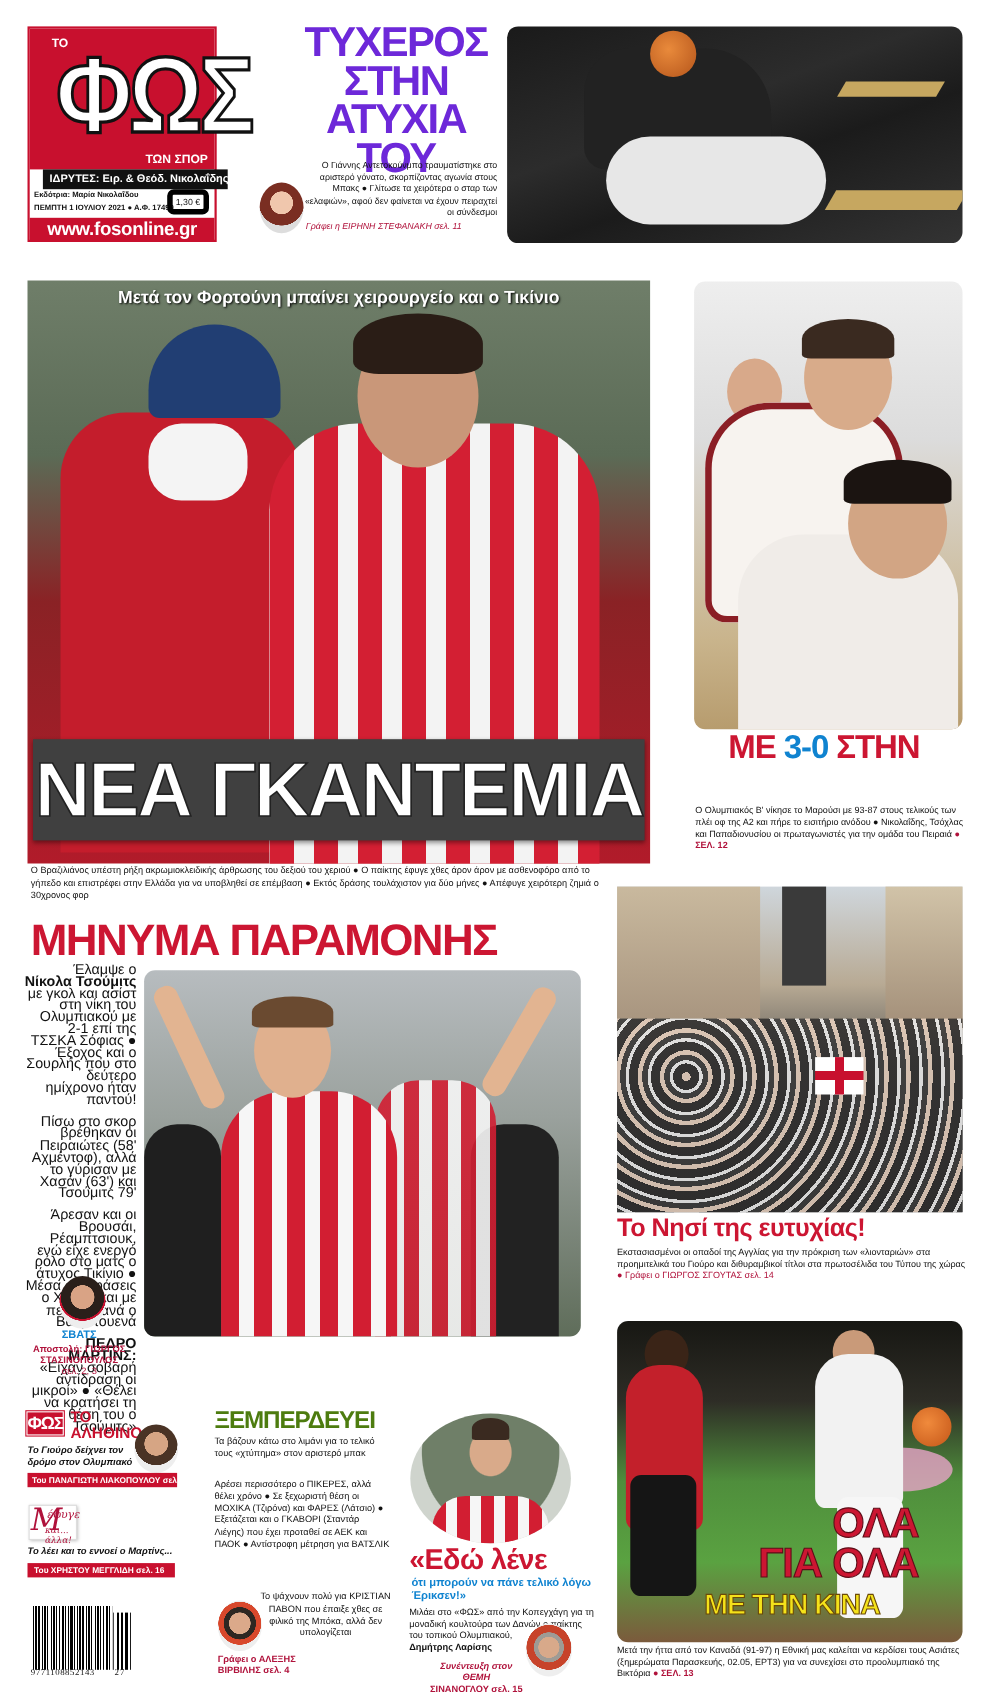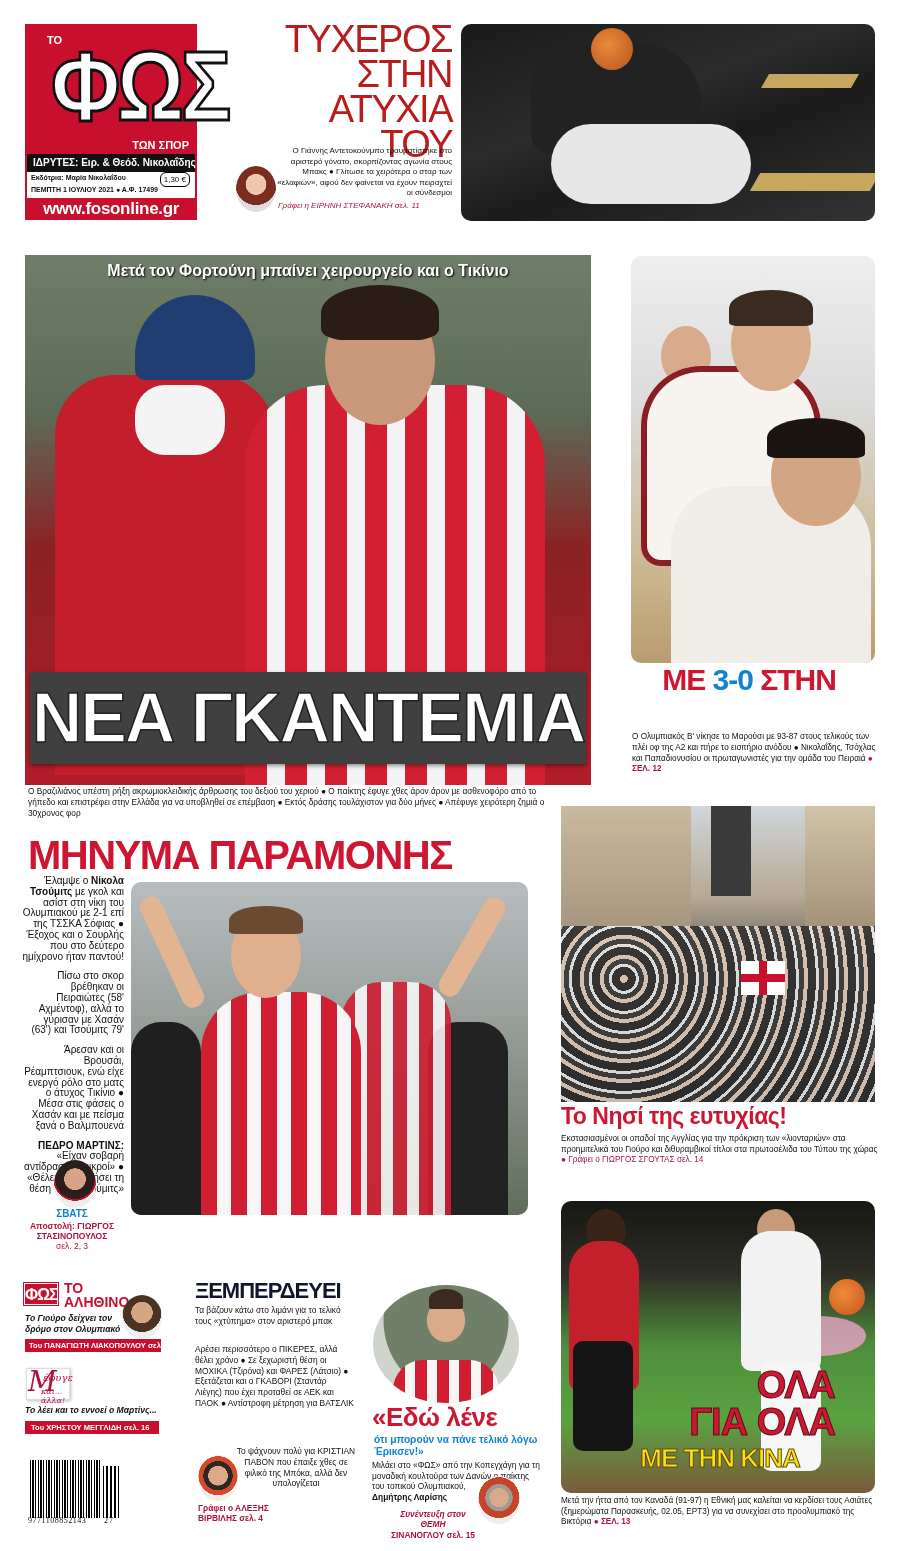--- a/index.html
+++ b/index.html
@@ -7,28 +7,28 @@
   body { position: relative; font-family: "Liberation Sans", sans-serif; color: #111; }
   .abs { position: absolute; }
   .photo { border-radius: 10px; overflow: hidden; }
 
   
   #masthead { left: 25px; top: 24px; width: 172px; height: 196px; background: #fff; border: 2px solid #c8102e; }
   #masthead .red { position: absolute; left: 0; top: 0; width: 168px; height: 128px; background: #c8102e; }
   #masthead .to { position: absolute; left: 20px; top: 8px; color: #fff; font-size: 11px; font-weight: 700; }
   #masthead .logo { position: absolute; left: 24px; top: 10px; color: #fff; font-size: 98px; font-weight: 700; line-height: 100px; letter-spacing: -4px; -webkit-text-stroke: 3px #111; transform: scaleX(0.86); transform-origin: left top; }
   #masthead .tonspor { position: absolute; right: 6px; top: 113px; color: #fff; font-size: 11px; font-weight: 700; }
-  #masthead .founders { position: absolute; left: 0; top: 128px; width: 168px; height: 18px; background: #111; color: #fff; font-size: 10px; font-weight: 700; padding: 3px 6px; white-space: nowrap; }
+  #masthead .founders { position: absolute; left: 12px; top: 128px; width: 168px; height: 18px; background: #111; color: #fff; font-size: 10px; font-weight: 700; padding: 3px 6px; white-space: nowrap; }
   #masthead .publisher { position: absolute; left: 4px; top: 148px; font-size: 7px; font-weight: 700; }
   #masthead .date { position: absolute; left: 4px; top: 160px; font-size: 7px; font-weight: 700; }
-  #masthead .price { position: absolute; right: 5px; top: 146px; border: 1px solid #000000; border-radius: 6px; font-size: 8px; padding: 2px 3px; }
+  #masthead .price { position: absolute; right: 5px; top: 146px; border: 5px solid #000000; border-radius: 6px; font-size: 8px; padding: 2px 3px; }
   #masthead .web { position: absolute; left: 0; top: 172px; width: 168px; height: 22px; background: #c8102e; color: #fff; font-size: 17px; font-weight: 700; text-align: center; line-height: 22px; letter-spacing: -0.3px; }
 
   
-  #top-headline { left: 268px; top: 22px; width: 184px; text-align: right; color: #b91c1c; font-size: 38px; line-height: 35px; font-weight: 400; letter-spacing: -1.5px; }
+  #top-headline { left: 268px; top: 22px; width: 184px; text-align: center; color: #6d28d9; font-size: 38px; line-height: 35px; font-weight: 700; letter-spacing: -1.5px; }
   #top-headline span { display: block; }
   #top-text { left: 270px; top: 146px; width: 182px; text-align: right; font-size: 8px; line-height: 10.6px; }
   #top-byline { left: 278px; top: 201px; font-size: 8px; color: #b0123b; font-style: italic; }
   #top-avatar { left: 236px; top: 166px; width: 40px; height: 46px; border-radius: 50%; background: radial-gradient(circle at 50% 40%, #f0c7ad 0 30%, #7a2e22 31% 60%, #ddd 61%); }
   #top-photo { left: 461px; top: 24px; width: 414px; height: 197px; background: linear-gradient(160deg, #1a1a1a 0%, #2c2c2c 40%, #1b1b1b 60%, #333 100%); }
   #top-photo .floor1 { position:absolute; right:0; bottom:30px; width:120px; height:18px; background:#c6a760; transform: skewX(-30deg); }
   #top-photo .floor2 { position:absolute; right:20px; top:50px; width:90px; height:14px; background:#c6a760; transform: skewX(-30deg); }
   #top-photo .ball { position:absolute; left:130px; top:4px; width:42px; height:42px; border-radius:50%; background: radial-gradient(circle at 40% 40%, #e98a3b, #b5551b); }
   #top-photo .p1 { position:absolute; left:70px; top:20px; width:170px; height:110px; background:#222; border-radius: 40px 60px 30px 20px; }
   #top-photo .p2 { position:absolute; left:90px; top:100px; width:200px; height:80px; background:#e7e7e7; border-radius: 40px; }
@@ -54,21 +54,21 @@
   #bk-photo .h2 { position:absolute; left:140px; top:170px; width:90px; height:100px; background:#d2a584; border-radius: 50%; }
   #bk-photo .h2hair { position:absolute; left:136px; top:162px; width:98px; height:40px; background:#1b1411; border-radius: 50% 50% 10% 10%; }
   #bk-photo .h3 { position:absolute; left:30px; top:70px; width:50px; height:60px; background:#d8a98a; border-radius: 50%; }
   #bk-headline { left: 627px; top: 664px; width: 244px; color: #cc1632; font-size: 30px; line-height: 31px; font-weight: 700; letter-spacing: -1px; text-align: center; }
   #bk-headline .blue { color: #0f83d0; }
   #bk-text { left: 632px; top: 732px; width: 244px; font-size: 8.2px; line-height: 10.8px; }
   #bk-text .pg { color: #b0123b; font-weight: 700; }
 
   
   #msg-headline { left: 28px; top: 832px; width: 500px; color: #cc1632; font-size: 40px; font-weight: 700; letter-spacing: -1.5px; line-height: 46px; }
-  #msg-text { left: 22px; top: 876px; width: 102px; text-align: right; font-size: 10px; line-height: 10.8px; }
+  #msg-text { left: 22px; top: 876px; width: 102px; text-align: right; font-size: 13px; line-height: 10.8px; }
   #msg-text p { margin-bottom: 9px; }
   #msg-text b { font-weight: 700; }
   #msg-photo { left: 131px; top: 882px; width: 397px; height: 333px; background: linear-gradient(180deg, #b7bcbf 0%, #9aa19d 40%, #5f6d5a 100%); }
   #msg-photo .pl { position:absolute; left:70px; top:110px; width:160px; height:223px; background: repeating-linear-gradient(90deg, #d21e32 0 16px, #f6f6f6 16px 30px); border-radius: 60px 60px 0 0; }
   #msg-photo .hd { position:absolute; left:100px; top:30px; width:70px; height:86px; background:#e0b08e; border-radius: 50%; }
   #msg-photo .hdh { position:absolute; left:98px; top:24px; width:74px; height:28px; background:#6a4a30; border-radius: 50% 50% 10% 10%; }
   #msg-photo .pl2 { position:absolute; left:210px; top:100px; width:110px; height:233px; background: repeating-linear-gradient(90deg, #d21e32 0 14px, #f6f6f6 14px 26px); border-radius: 40px 40px 0 0; opacity:.9; }
   #msg-photo .bk { position:absolute; left:0; top:140px; width:70px; height:193px; background:#1f1f1f; border-radius: 30px 30px 0 0; }
   #msg-photo .bk2 { position:absolute; right:20px; top:140px; width:80px; height:193px; background:#222; border-radius: 30px 30px 0 0; }
   #msg-photo .arm { position:absolute; left:30px; top:10px; width:22px; height:120px; background:#e2b491; transform: rotate(-25deg); border-radius: 10px; }
@@ -102,21 +102,21 @@
   #mpala-logo .sm2 { position:absolute; left:14px; top:18px; font-size: 8px; }
   #mpala-text { left: 25px; top: 1405px; width: 150px; font-size: 8.6px; font-style: italic; font-weight: 700; }
   #mpala-byline { left: 25px; top: 1421px; width: 134px; height: 13px; background: #c8102e; color: #fff; font-size: 7.6px; font-weight: 700; line-height: 13px; padding-left: 6px; white-space: nowrap; }
 
   #barcode { left: 24px; top: 1458px; width: 96px; height: 70px; }
   #barcode .bars { position:absolute; left:6px; top:2px; width:72px; height:58px; background: repeating-linear-gradient(90deg, #000 0 1px, #fff 1px 2px, #000 2px 4px, #fff 4px 5px, #000 5px 6px, #fff 6px 8px); }
   #barcode .bars2 { position:absolute; left:79px; top:8px; width:16px; height:52px; background: repeating-linear-gradient(90deg, #000 0 1px, #fff 1px 3px, #000 3px 4px); }
   #barcode .num { position:absolute; left:4px; top:58px; font-family: "Liberation Serif", serif; font-size: 8px; letter-spacing: 0.5px; }
   #barcode .num2 { position:absolute; left:80px; top:58px; font-family: "Liberation Serif", serif; font-size: 8px; letter-spacing: 1px; }
 
-  #xeb-headline { left: 195px; top: 1278px; color: #0f172a; font-size: 22px; font-weight: 700; letter-spacing: -1px; }
+  #xeb-headline { left: 195px; top: 1278px; color: #4d7c0f; font-size: 22px; font-weight: 700; letter-spacing: -1px; }
   #xeb-lead { left: 195px; top: 1305px; width: 160px; font-size: 8.4px; line-height: 10.6px; }
   #xeb-body { left: 195px; top: 1344px; width: 160px; font-size: 8.4px; line-height: 10.8px; }
   #xeb-side { left: 236px; top: 1446px; width: 120px; text-align: center; font-size: 8.4px; line-height: 10.8px; }
   #xeb-avatar { left: 198px; top: 1455px; width: 40px; height: 46px; border-radius: 50%; background: radial-gradient(circle at 50% 45%, #dba98a 0 30%, #2d2722 31% 45%, #d8482c 46% 60%, #eee 61%); }
   #xeb-byline { left: 198px; top: 1503px; width: 80px; color: #b0123b; font-size: 8.4px; line-height: 10px; font-weight: 700; }
 
   #edo-photo { left: 373px; top: 1285px; width: 146px; height: 118px; border-radius: 50%; background: radial-gradient(ellipse at 50% 30%, #d9aa8a 0 18%, #6f7f68 19% 60%, #cfd4cd 61%); overflow: hidden; }
   #edo-photo .shirt { position:absolute; left:20px; top:75px; width:106px; height:50px; background: repeating-linear-gradient(90deg, #d21e32 0 12px, #f6f6f6 12px 22px); border-radius: 30px 30px 0 0; }
   #edo-photo .hair { position:absolute; left:56px; top:4px; width:34px; height:20px; background:#3a2a20; border-radius: 50% 50% 10% 10%; }
   #edo-headline { left: 372px; top: 1402px; color: #cc1632; font-size: 26px; font-weight: 700; letter-spacing: -0.5px; }

